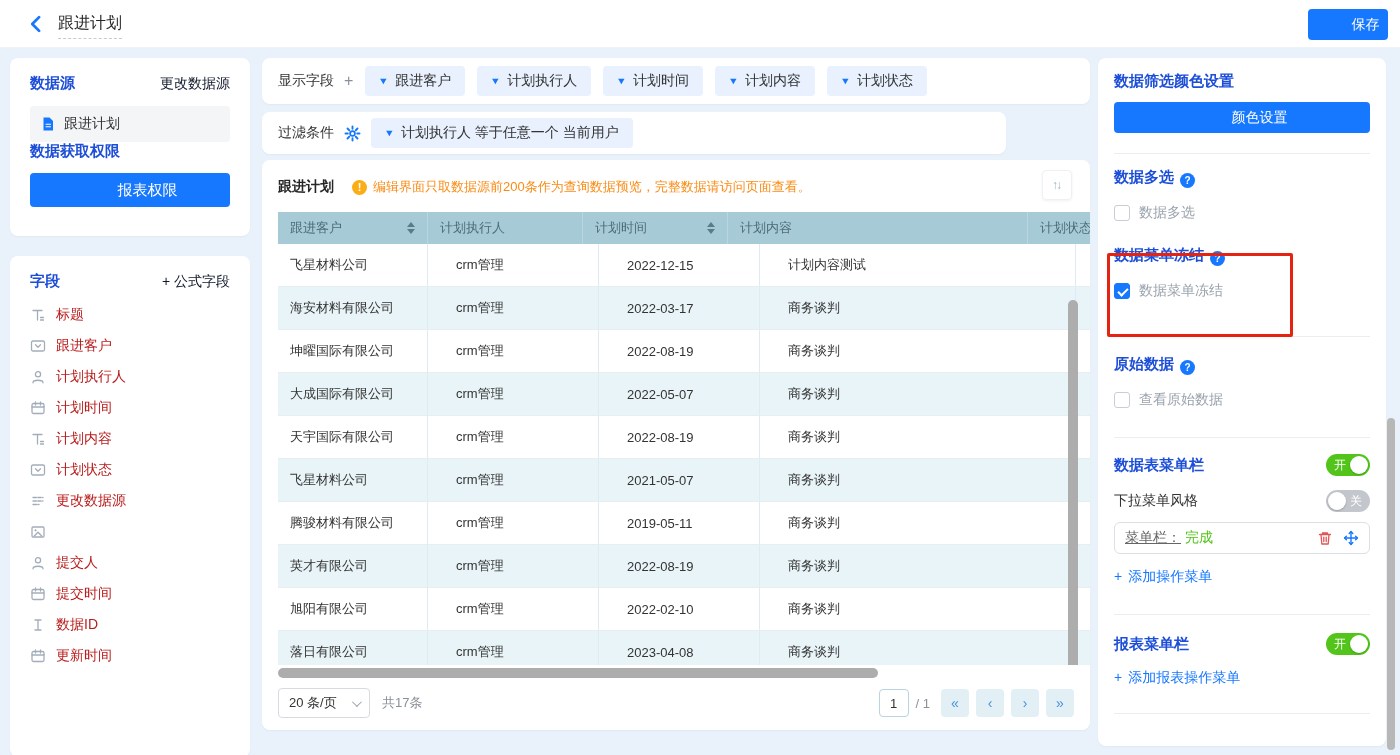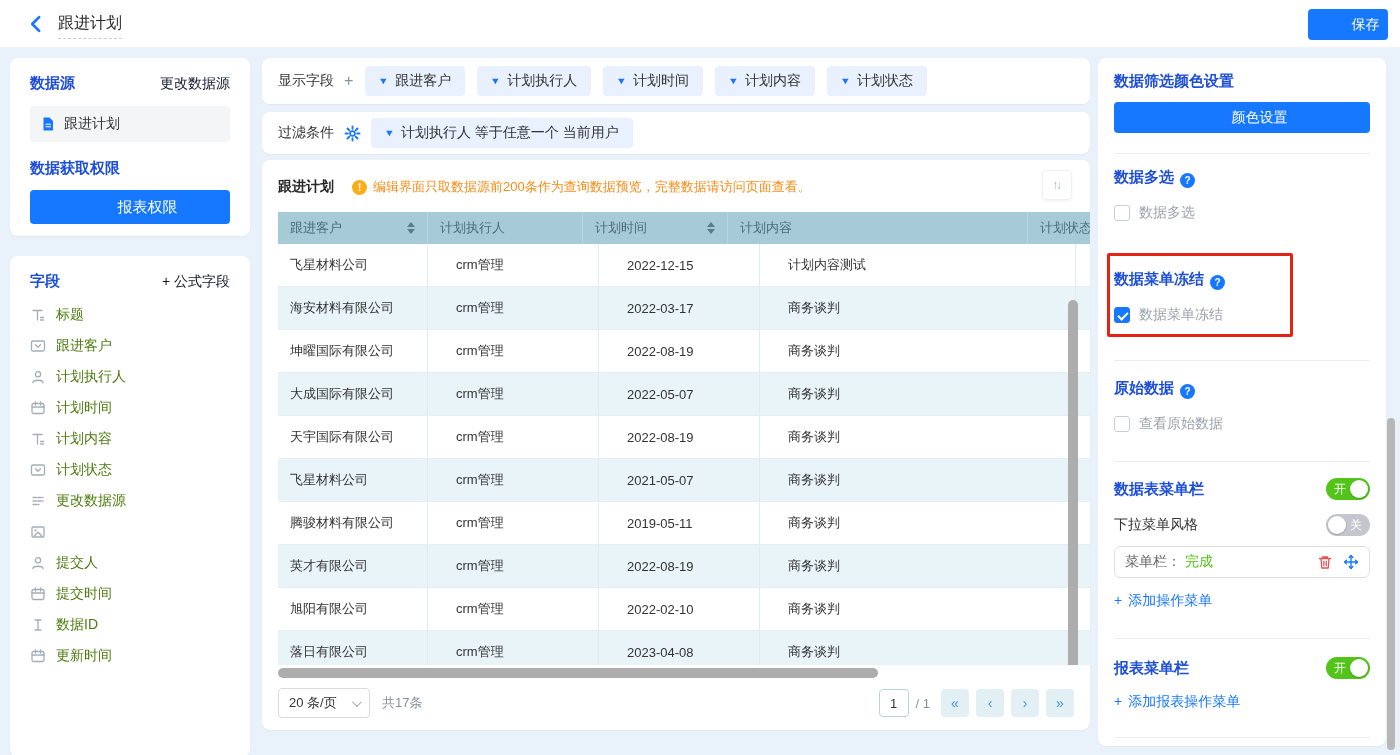--- a/index.html
+++ b/index.html
@@ -20,38 +20,38 @@
   
   .card { position:absolute; background:#fff; border-radius:8px; box-shadow:0 1px 2px rgba(31,56,88,.04); }
 
   
   .ds-card { left:10px; top:58px; width:240px; height:178px; padding:16px 20px; }
   .row-between { display:flex; align-items:center; justify-content:space-between; }
   .sec-title { font-size:15px; font-weight:bold; color:#1d4ed8; }
   .link { color:#0f172a; font-size:14px; text-decoration:none; cursor:pointer; }
   .ds-item { margin-top:13px; height:36px; background:#f4f5f7; border-radius:4px; display:flex; align-items:center; gap:8px; padding:0 10px; font-size:14px; color:#333; cursor:pointer; }
   .doc-ic { width:16px; height:16px; color:#1677ff; }
-  .mt-perm { margin-top:17px; }
+  .mt-perm { }
   .block-btn { display:block; width:100%; height:34px; margin-top:12px; font-size:15px; }
 
   .fields-card { left:10px; top:244px; width:240px; height:501px; padding:16px 20px;margin-top:12px; }
   .fields-list { margin-top:8px; }
-  .field-item { display:flex; align-items:center; gap:10px; height:31px; color:#4d7c0f; font-size:14px; cursor:pointer;text-align:center; }
+  .field-item { display:flex; align-items:center; gap:10px; height:31px; color:#b91c1c; font-size:14px; cursor:pointer;text-align:center; }
   .field-item .ic { width:16px; height:16px; color:#a3adba; flex:none; }
 
   .ic { display:inline-block; }
 
   
   .chips-card { left:262px; top:58px; width:828px; height:46px; display:flex; align-items:center; padding:0 16px; gap:10px; }
   .panel-label { font-size:14px; color:#333; white-space:nowrap; }
   .plus-gray { color:#8a9099; font-size:16px; margin-right:2px; cursor:pointer; }
   .chip { display:inline-flex; align-items:center; gap:7px; background:#e8f1fd; border-radius:4px; height:30px; padding:0 14px; font-size:14px; color:#333; cursor:pointer; white-space:nowrap; }
   .chip .tri { font-style:normal; color:#1677ff; font-size:9px; transform:scaleX(1.2); }
 
-  .filter-card { left:262px; top:112px; width:828px; height:42px; display:flex; align-items:center; padding:0 16px; gap:10px; }
+  .filter-card { left:262px; top:112px; width:744px; height:42px; display:flex; align-items:center; padding:0 16px; gap:10px; }
   .gear { width:17px; height:17px; color:#1677ff; cursor:pointer; }
 
   
   .table-card { left:262px; top:160px; width:828px; height:570px; padding:12px 8px 10px; }
   .tbl-titlerow { display:flex; align-items:center; margin:0 8px 10px; position:relative; height:30px; }
   .tbl-title { font-size:14px; font-weight:bold; color:#262626; }
   .warn { display:flex; align-items:center; gap:6px; margin-left:18px; color:#fa8c16; font-size:13px; }
   .warn-ic { width:15px; height:15px; border-radius:50%; background:#faad14; color:#fff; font-size:11px; font-weight:bold; display:inline-flex; align-items:center; justify-content:center; flex:none; }
   .sort-tool { position:absolute; right:2px; top:-2px; width:30px; height:30px; border:1px solid #eef0f2; border-radius:4px; box-shadow:0 1px 3px rgba(0,0,0,.06); display:flex; align-items:center; justify-content:center; color:#9db4c9; font-size:12px; cursor:pointer; letter-spacing:-2px; padding-right:2px; }
 
@@ -98,31 +98,31 @@
   .cb-label { color:#9aa3ad; font-size:14px; }
   .color-btn { display:block; width:100%; height:31px; margin-top:11px; font-size:14px; }
 
   .toggle { width:44px; height:22px; border-radius:11px; position:relative; display:inline-flex; align-items:center; cursor:pointer; flex:none; }
   .toggle i { font-style:normal; color:#fff; font-size:12px; }
   .toggle .knob { position:absolute; width:18px; height:18px; border-radius:50%; background:#fff; top:2px; box-shadow:0 1px 2px rgba(0,0,0,.2); }
   .toggle.on { background:#52c41a; } .toggle.on i { margin-left:8px; } .toggle.on .knob { right:2px; }
   .toggle.off { background:#c3c6cc; justify-content:flex-end; } .toggle.off i { margin-right:8px; } .toggle.off .knob { left:2px; }
 
   .menu-item-box { margin-top:10px; height:32px; border:1px solid #dcdfe3; border-radius:6px; display:flex; align-items:center; padding:0 10px; gap:4px; }
-  .mi-label { color:#666; font-size:14px; }
+  .mi-label { color:#666; font-size:14px;text-decoration:underline; }
   .mi-value { color:#52c41a; font-size:14px; }
   .mi-icons { margin-left:auto; display:flex; align-items:center; gap:10px; }
   .trash-ic { width:16px; height:16px; color:#e05555; cursor:pointer; }
   .move-ic { width:16px; height:16px; color:#1677ff; cursor:pointer; }
   .add-link { display:inline-flex; gap:6px; color:#1677ff; font-size:14px; cursor:pointer; }
 
   
   .red-box { position:absolute; left:1107px; top:253px; width:186px; height:84px; border:3px solid #e42313; border-radius:2px; pointer-events:none; }
   .win-scroll { position:absolute; right:5px; top:418px; width:8px; height:332px; background:#b7b7b7; border-radius:4px; } .m-top-14{margin-top:14px;} .m-top-16{margin-top:16px;} .m-top-18{margin-top:18px;}
-  .m-top-20{margin-top:20px;} .m-top-26{margin-top:26px;} .m-top-28{margin-top:28px;} .m-top-36{margin-top:36px;} .m-top-48{margin-top:48px;}
+  .m-top-20{margin-top:20px;} .m-top-26{margin-top:26px;} .m-top-28{margin-top:28px;} .m-top-36{margin-top:36px;} .m-top-48{margin-top:24px;}
   .hidden-defs { position:absolute; width:0; height:0; overflow:hidden; }
 </style>
 </head>
 <body>
 
 <svg class="hidden-defs" xmlns="http://www.w3.org/2000/svg">
   <defs>
     <g id="i-text">
         <path d="M3 3.5h9M7.5 3.5V13M10.5 10.5h3M10.5 13h3" stroke="currentColor" stroke-width="1.3" fill="none" stroke-linecap="round"></path>
       </g>

